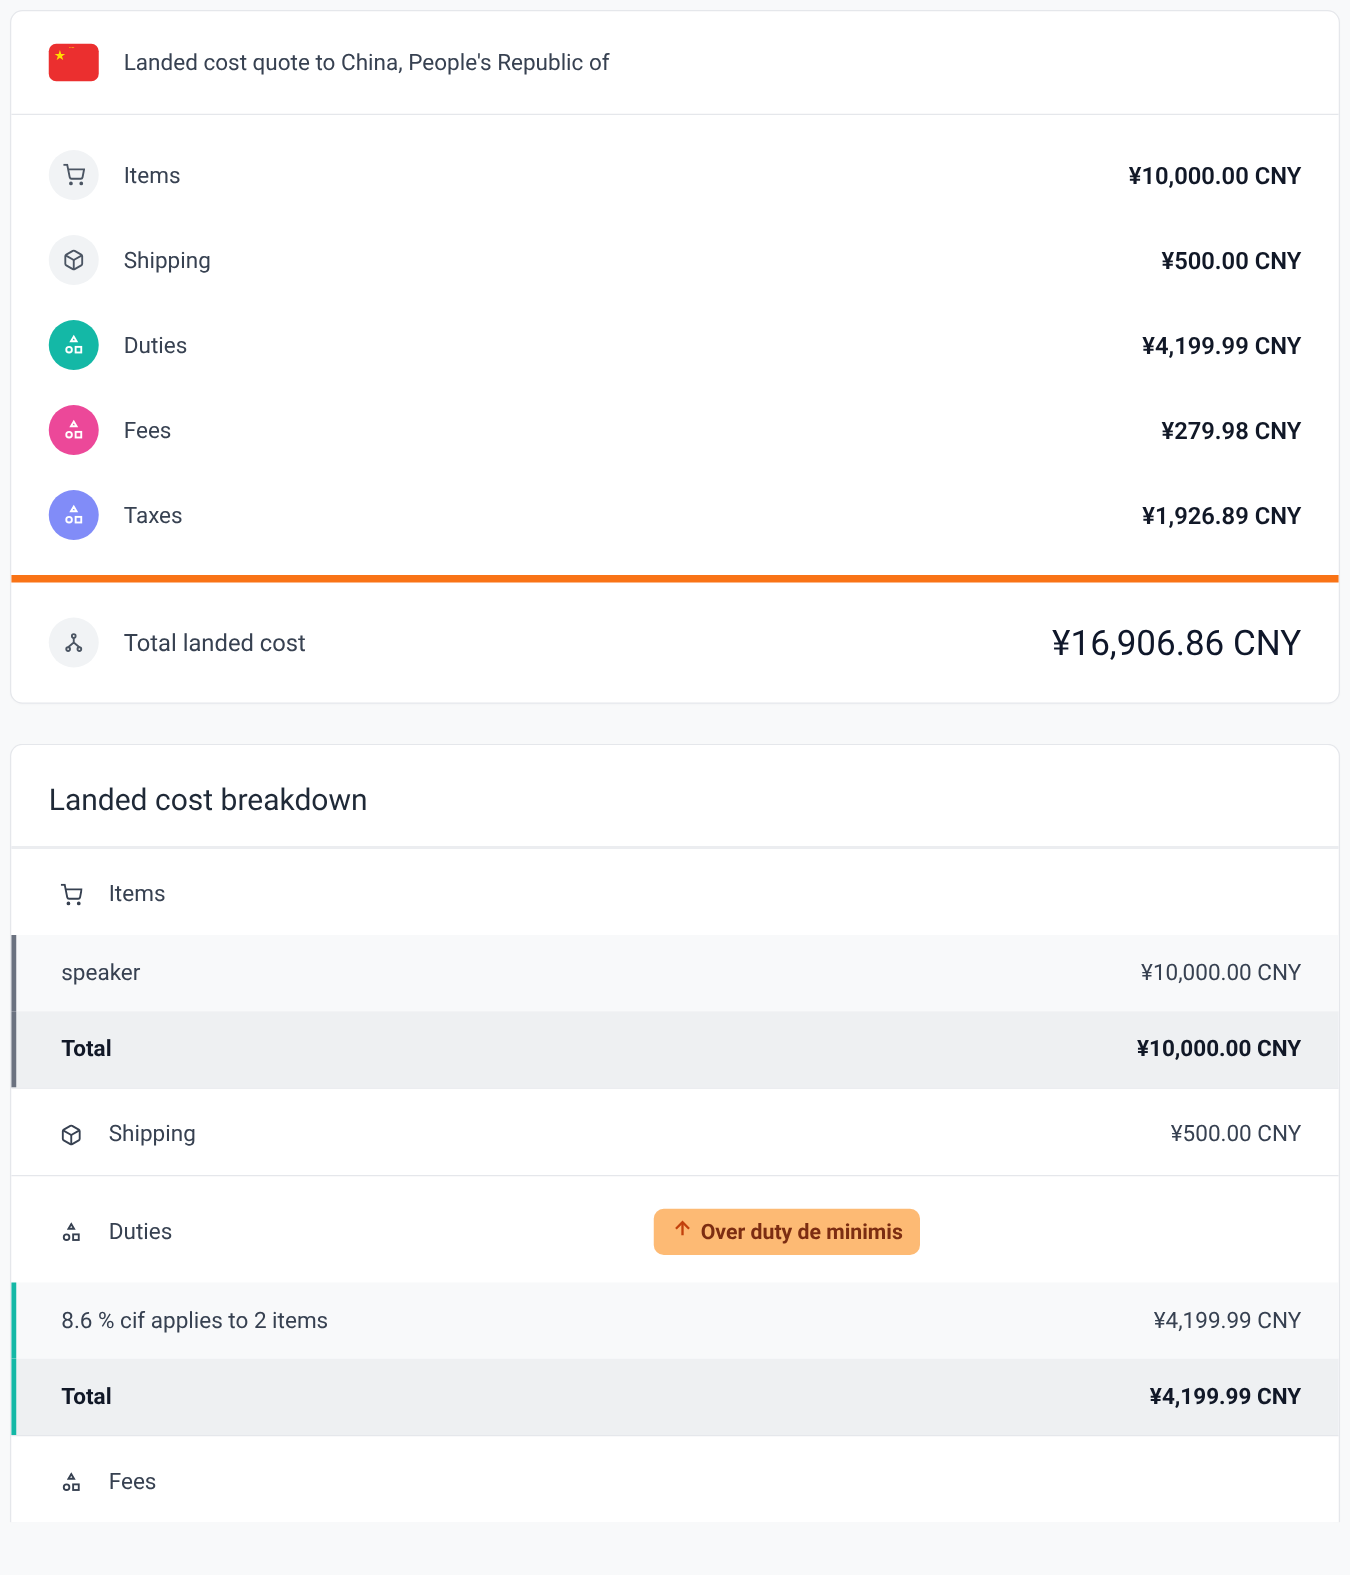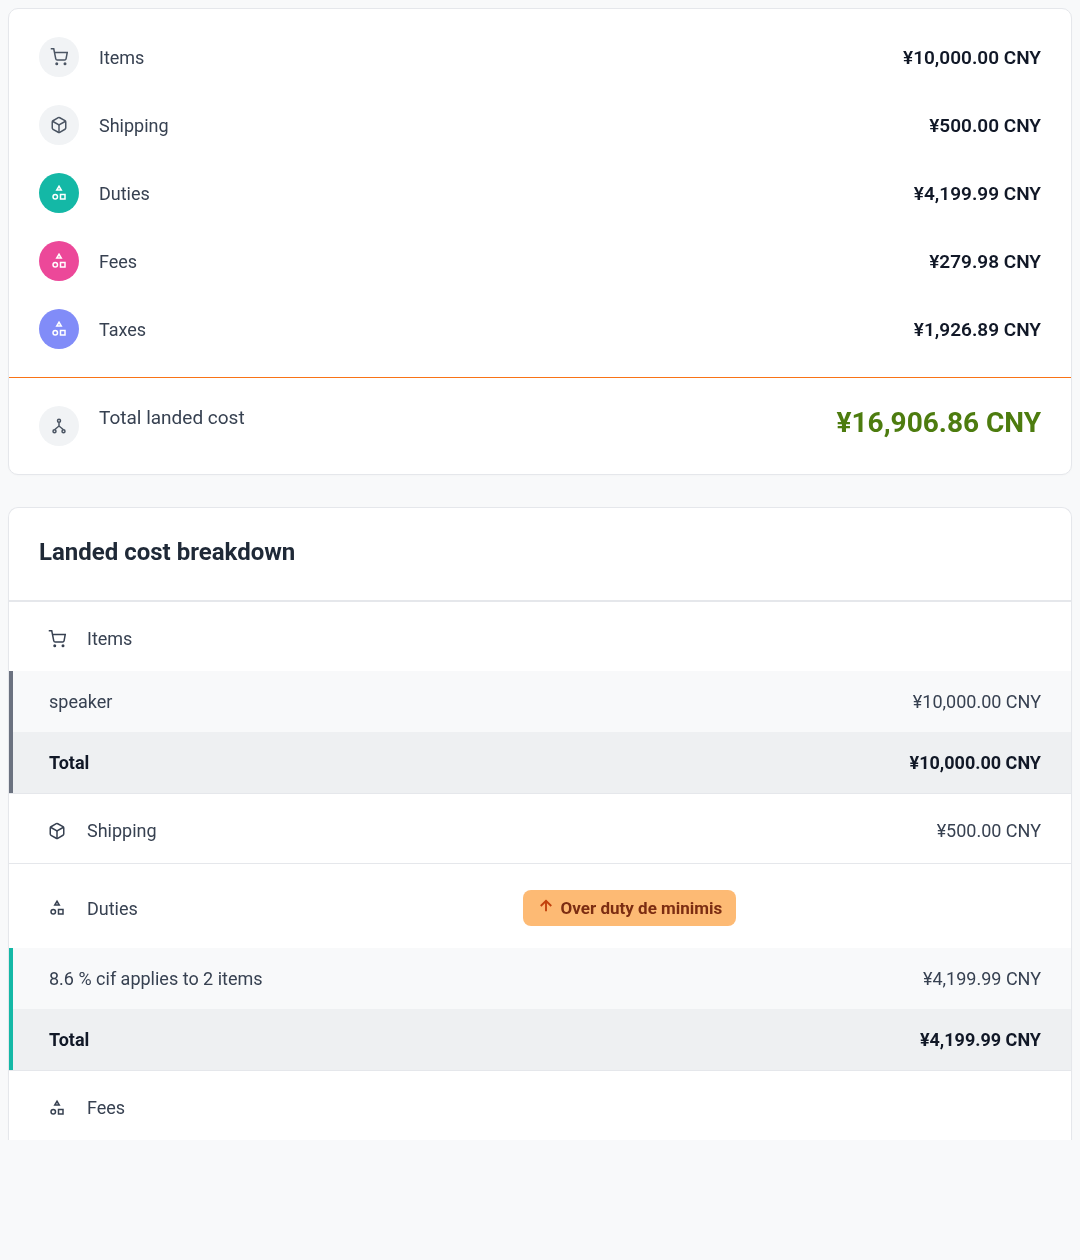--- a/index.html
+++ b/index.html
@@ -69,33 +69,34 @@
     justify-content: center;
     flex-shrink: 0;
   }
   .icon-gray { background: #f1f3f5; color: #4b5563; }
   .icon-teal { background: #14b8a6; color: #fff; }
   .icon-pink { background: #ec4899; color: #fff; }
   .icon-purple { background: #818cf8; color: #fff; }
   .row-label { font-size: 18px; color: #374151; flex: 0 0 auto; }
   .row-value { margin-left: auto; font-size: 19px; font-weight: 600; color: #111827; }
   .total-section {
-    border-top: 1px solid #f97316;
-    display: flex;
+    border-top: 6px solid #f97316;
+    display: flex;
+    align-items: center;
     padding: 28px 30px;
     gap: 20px;
   }
   .total-label { font-size: 19px; color: #374151; }
-  .total-value { margin-left: auto; font-size: 28px; font-weight: 700; color: #4d7c0f; }
+  .total-value { margin-left: auto; font-size: 28px; font-weight: 400; color: #0f172a; }
 
   
   .breakdown-title {
     font-size: 24px;
-    font-weight: 700;
-    padding: 30px 30px 34px;
+    font-weight: 400;
+    padding: 30px 30px 23px;
     border-bottom: 1px solid #e5e7eb;
     color: #1f2937;
   }
   .section-head {
     display: flex;
     align-items: center;
     gap: 20px;
     padding: 26px 30px 22px 38px;
     font-size: 18px;
     color: #374151;
@@ -137,20 +138,24 @@
   .section-head.with-badge { position: relative; }
   .duties-icon { color:#14b8a6; }
   .fees-icon { color:#ec4899; }
   svg { width: 18px; height: 18px; }
   .icon-circle svg { width:18px; height:18px; }
 </style>
 </head>
 <body>
 
 <div class="card">
+  <div class="card-header">
+    <div class="flag"></div>
+    <div class="header-title">Landed cost quote to China, People's Republic of</div>
+  </div>
 
   <div class="summary-list">
     <div class="summary-row">
       <div class="icon-circle icon-gray">
         <svg viewBox="0 0 24 24" fill="none" stroke="currentColor" stroke-width="2">
             <circle cx="9" cy="21" r="1"></circle>
             <circle cx="20" cy="21" r="1"></circle>
             <path d="M1 1h4l2.7 13.4a2 2 0 0 0 2 1.6h9.7a2 2 0 0 0 2-1.6L23 6H6"></path>
           </svg>
       </div>

